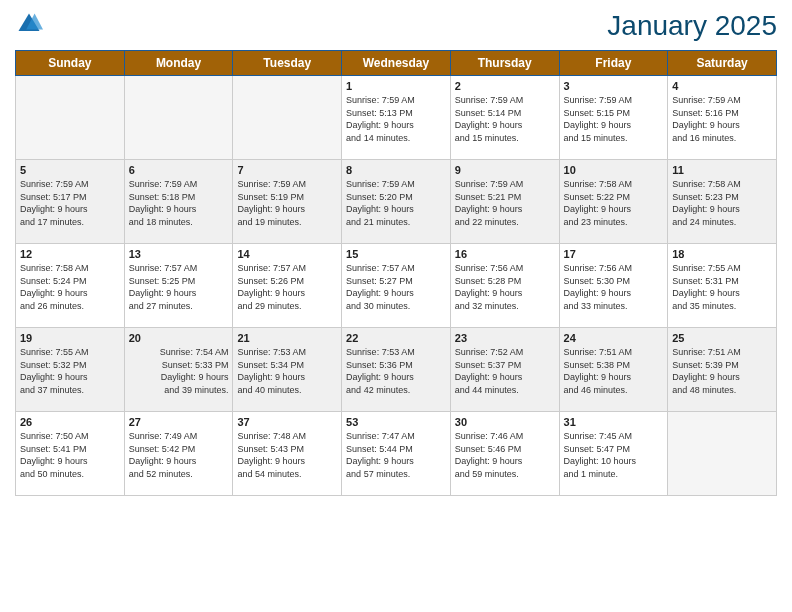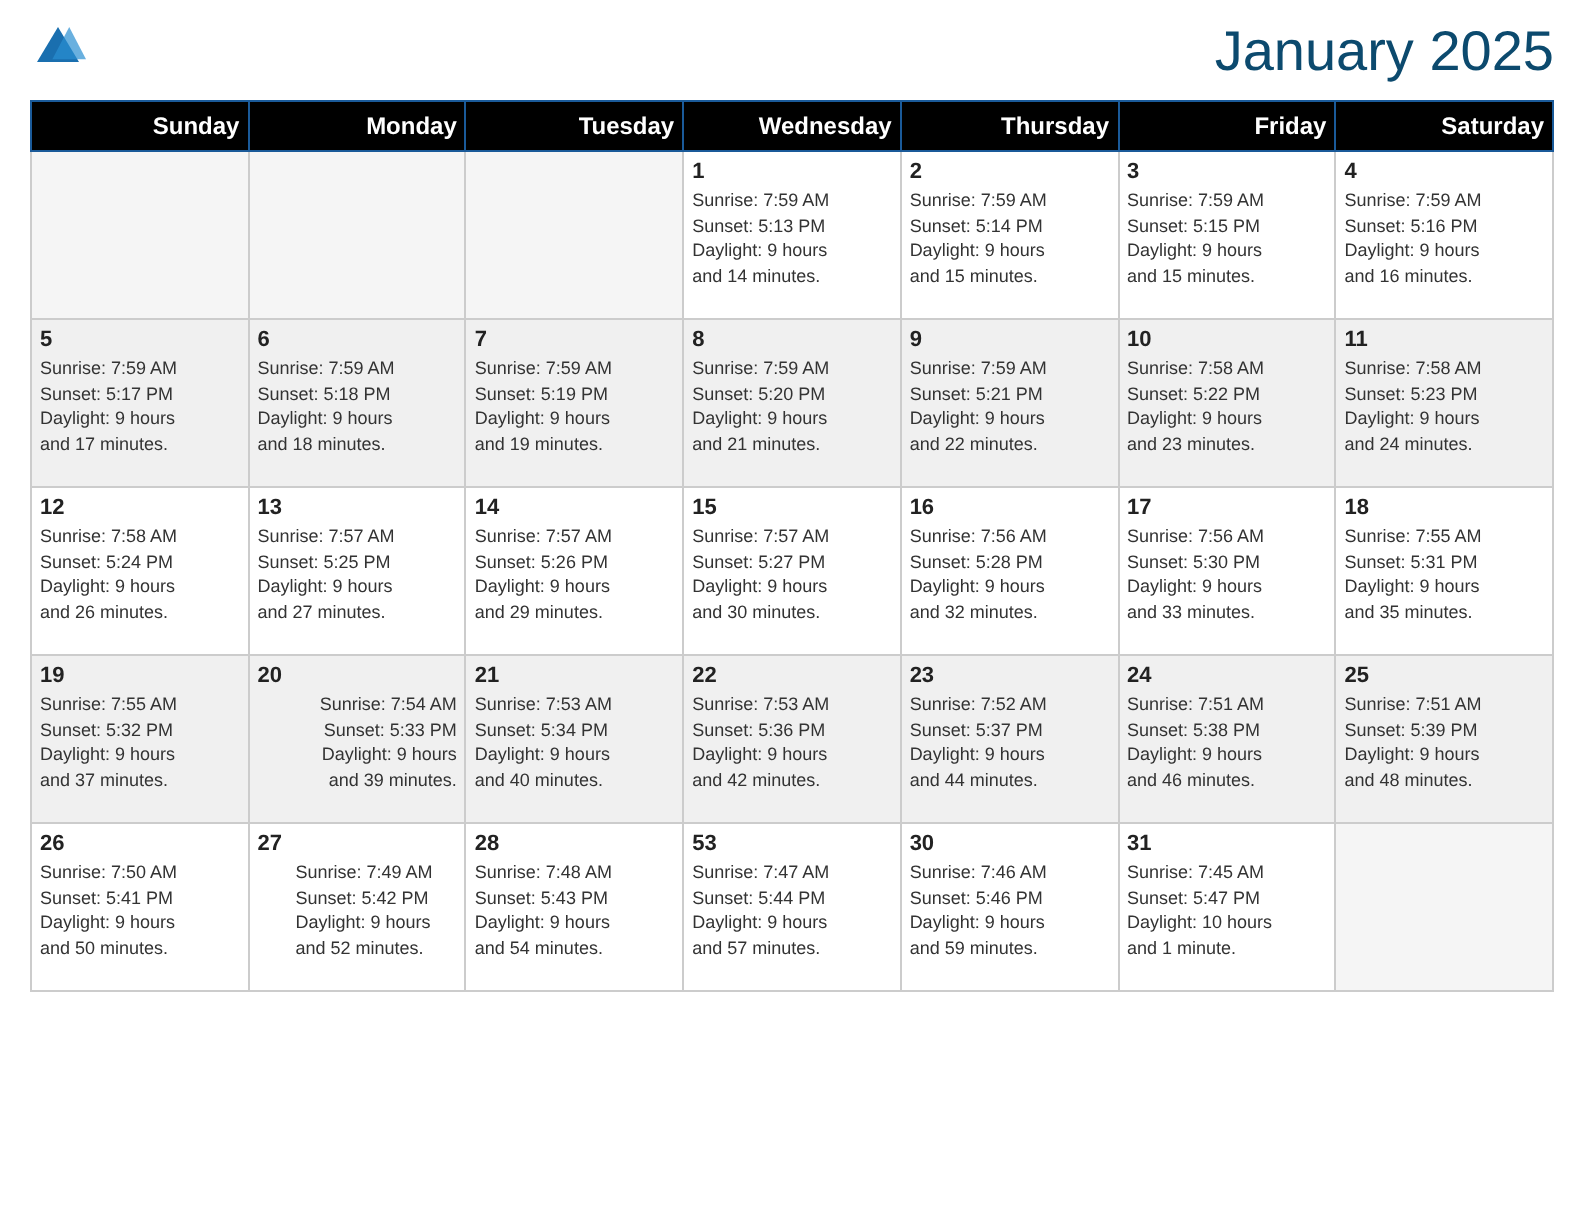--- a/index.html
+++ b/index.html
@@ -57,26 +57,26 @@
     .subtitle {
       font-size: 14px;
       color: #555;
     }
     .calendar {
       width: 100%;
       border-collapse: collapse;
       table-layout: fixed;
     }
     .calendar th {
-      background: #000000;
+      background: #a16207;
       color: #fff;
       font-size: 12px;
       font-weight: bold;
       padding: 5px 4px;
-      text-align: right;
+      text-align: center;
       border: 1px solid #1a5a99;
     }
     .calendar td {
       border: 1px solid #ccc;
       vertical-align: top;
       padding: 4px 4px;
       font-size: 9.5px;
       color: #333;
       height: 84px;
       background: #fff;
@@ -317,27 +317,27 @@
         <tr>
           <td>
             <div class="day-number">26</div>
             <div class="day-info" style="white-space: pre-line;">Sunrise: 7:50 AM
 Sunset: 5:41 PM
 Daylight: 9 hours
 and 50 minutes.</div>
           </td>
           <td>
             <div class="day-number">27</div>
-            <div class="day-info" style="white-space: pre-line; margin-left: 19px;">Sunrise: 7:49 AM
+            <div class="day-info" style="white-space: pre-line;">Sunrise: 7:49 AM
 Sunset: 5:42 PM
 Daylight: 9 hours
 and 52 minutes.</div>
           </td>
           <td>
-            <div class="day-number">28</div>
+            <div class="day-number">37</div>
             <div class="day-info" style="white-space: pre-line;">Sunrise: 7:48 AM
 Sunset: 5:43 PM
 Daylight: 9 hours
 and 54 minutes.</div>
           </td>
           <td>
             <div class="day-number">53</div>
             <div class="day-info" style="white-space: pre-line;">Sunrise: 7:47 AM
 Sunset: 5:44 PM
 Daylight: 9 hours

